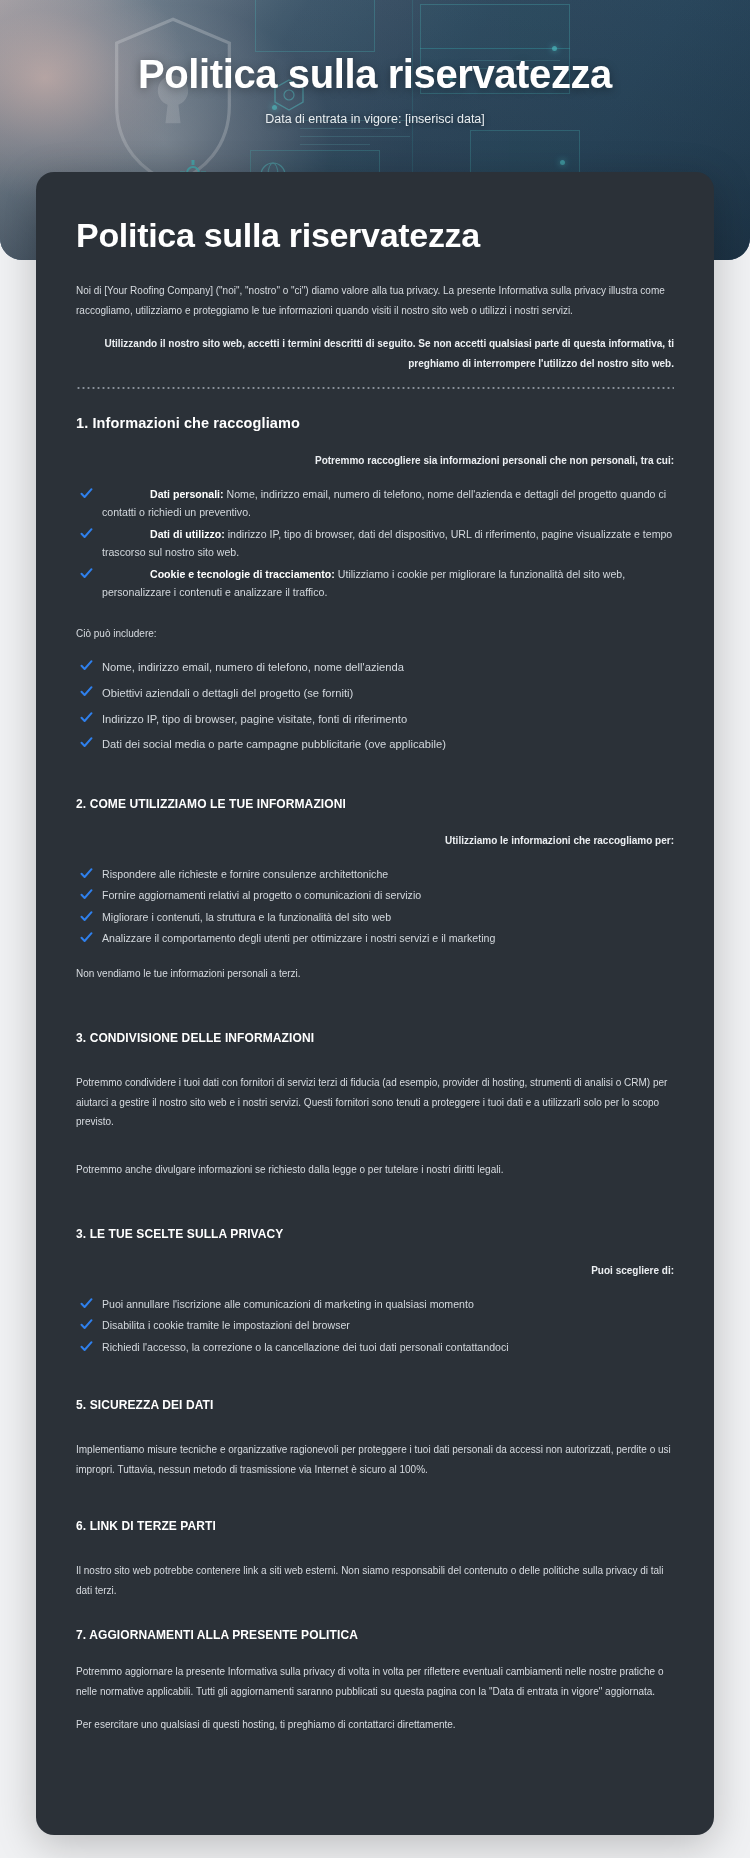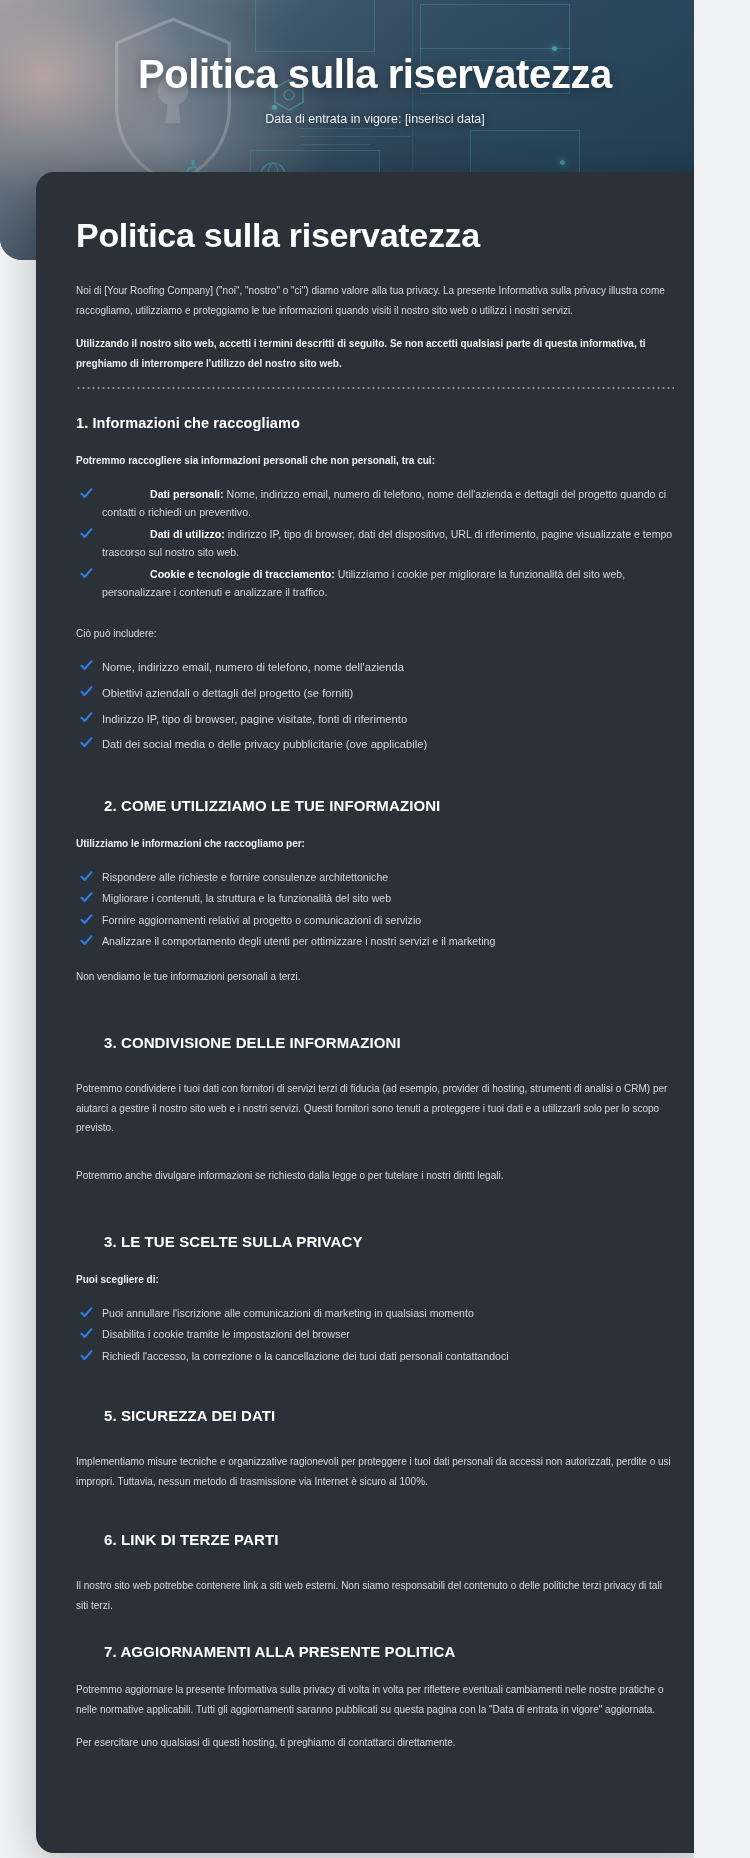--- a/index.html
+++ b/index.html
@@ -5,21 +5,21 @@
 <style>
   * { box-sizing: border-box; }
   html, body {
     margin: 0;
     padding: 0;
     background: #f0f1f3;
     font-family: "Liberation Sans", sans-serif;
   }
   #page {
     position: relative;
-    width: 694px;
+    width: 750px;
     min-height: 1858px;
     background: #f0f1f3;
     overflow: hidden;
   }
 
   
   .hero {
     position: relative;
     width: 750px;
     height: 260px;
@@ -123,20 +123,21 @@
 
   p.body {
     margin: 0 0 14px 0;
     font-size: 10px;
     line-height: 1.95;
     color: #d7dbe0;
   }
   p.body.strong, .strongtext {
     font-weight: bold;
     color: #eceff2;
+    text-align: right;
   }
   .spacer-8 { height: 8px; }
   .spacer-14 { height: 14px; }
   .spacer-26 { height: 26px; }
   .spacer-34 { height: 34px; }
 
   .divider {
     margin: 14px 0 26px 0;
     height: 2px;
     background-image: radial-gradient(circle, #9aa2ab 1px, transparent 1.2px);
@@ -146,22 +147,21 @@
   }
 
   h2.sec {
     margin: 0 0 20px 0;
     color: #ffffff;
     font-size: 14.5px;
     font-weight: bold;
     letter-spacing: 0.1px;
   }
   h2.sec.big {
-    font-size: 15px;
-    margin-left: 28px;
+    font-size: 12px;
   }
 
   ul.checks {
     list-style: none;
     margin: 0 0 8px 0;
     padding: 0;
   }
   ul.checks li {
     position: relative;
     padding-left: 26px;
@@ -313,21 +313,21 @@
             </svg>
           </span>
         <span>Indirizzo IP, tipo di browser, pagine visitate, fonti di riferimento</span>
       </li>
       <li>
         <span class="tick">
             <svg width="13" height="13" viewBox="0 0 13 13">
               <path d="M1.5 6.8 L4.6 10 L11.5 2.2" fill="none" stroke="#2f80ed" stroke-width="2" stroke-linecap="round" stroke-linejoin="round"></path>
             </svg>
           </span>
-        <span>Dati dei social media o delle privacy pubblicitarie (ove applicabile)</span>
+        <span>Dati dei social media o parte campagne pubblicitarie (ove applicabile)</span>
       </li>
     </ul>
 
     <div class="spacer-34"></div>
 
     <h2 class="sec big">2. COME UTILIZZIAMO LE TUE INFORMAZIONI</h2>
     <p class="body strong">Utilizziamo le informazioni che raccogliamo per:</p>
 
     <ul class="checks">
       <li>
@@ -337,29 +337,29 @@
             </svg>
           </span>
         <span>Rispondere alle richieste e fornire consulenze architettoniche</span>
       </li>
       <li>
         <span class="tick">
             <svg width="13" height="13" viewBox="0 0 13 13">
               <path d="M1.5 6.8 L4.6 10 L11.5 2.2" fill="none" stroke="#2f80ed" stroke-width="2" stroke-linecap="round" stroke-linejoin="round"></path>
             </svg>
           </span>
+        <span>Fornire aggiornamenti relativi al progetto o comunicazioni di servizio</span>
+      </li>
+      <li>
+        <span class="tick">
+            <svg width="13" height="13" viewBox="0 0 13 13">
+              <path d="M1.5 6.8 L4.6 10 L11.5 2.2" fill="none" stroke="#2f80ed" stroke-width="2" stroke-linecap="round" stroke-linejoin="round"></path>
+            </svg>
+          </span>
         <span>Migliorare i contenuti, la struttura e la funzionalità del sito web</span>
-      </li>
-      <li>
-        <span class="tick">
-            <svg width="13" height="13" viewBox="0 0 13 13">
-              <path d="M1.5 6.8 L4.6 10 L11.5 2.2" fill="none" stroke="#2f80ed" stroke-width="2" stroke-linecap="round" stroke-linejoin="round"></path>
-            </svg>
-          </span>
-        <span>Fornire aggiornamenti relativi al progetto o comunicazioni di servizio</span>
       </li>
       <li>
         <span class="tick">
             <svg width="13" height="13" viewBox="0 0 13 13">
               <path d="M1.5 6.8 L4.6 10 L11.5 2.2" fill="none" stroke="#2f80ed" stroke-width="2" stroke-linecap="round" stroke-linejoin="round"></path>
             </svg>
           </span>
         <span>Analizzare il comportamento degli utenti per ottimizzare i nostri servizi e il marketing</span>
       </li>
     </ul>
@@ -410,21 +410,21 @@
     <div class="spacer-34"></div>
 
     <h2 class="sec big">5. SICUREZZA DEI DATI</h2>
     <div class="spacer-8"></div>
     <p class="body">Implementiamo misure tecniche e organizzative ragionevoli per proteggere i tuoi dati personali da accessi non autorizzati, perdite o usi impropri. Tuttavia, nessun metodo di trasmissione via Internet è sicuro al 100%.</p>
 
     <div class="spacer-26"></div>
 
     <h2 class="sec big">6. LINK DI TERZE PARTI</h2>
     <div class="spacer-8"></div>
-    <p class="body">Il nostro sito web potrebbe contenere link a siti web esterni. Non siamo responsabili del contenuto o delle politiche terzi privacy di tali siti terzi.</p>
+    <p class="body">Il nostro sito web potrebbe contenere link a siti web esterni. Non siamo responsabili del contenuto o delle politiche sulla privacy di tali dati terzi.</p>
 
     <div class="spacer-14"></div>
 
     <h2 class="sec big">7. AGGIORNAMENTI ALLA PRESENTE POLITICA</h2>
     <p class="body">Potremmo aggiornare la presente Informativa sulla privacy di volta in volta per riflettere eventuali cambiamenti nelle nostre pratiche o nelle normative applicabili. Tutti gli aggiornamenti saranno pubblicati su questa pagina con la "Data di entrata in vigore" aggiornata.</p>
     <p class="body">Per esercitare uno qualsiasi di questi hosting, ti preghiamo di contattarci direttamente.</p>
 
     <div class="spacer-34"></div>
 
   </div>

